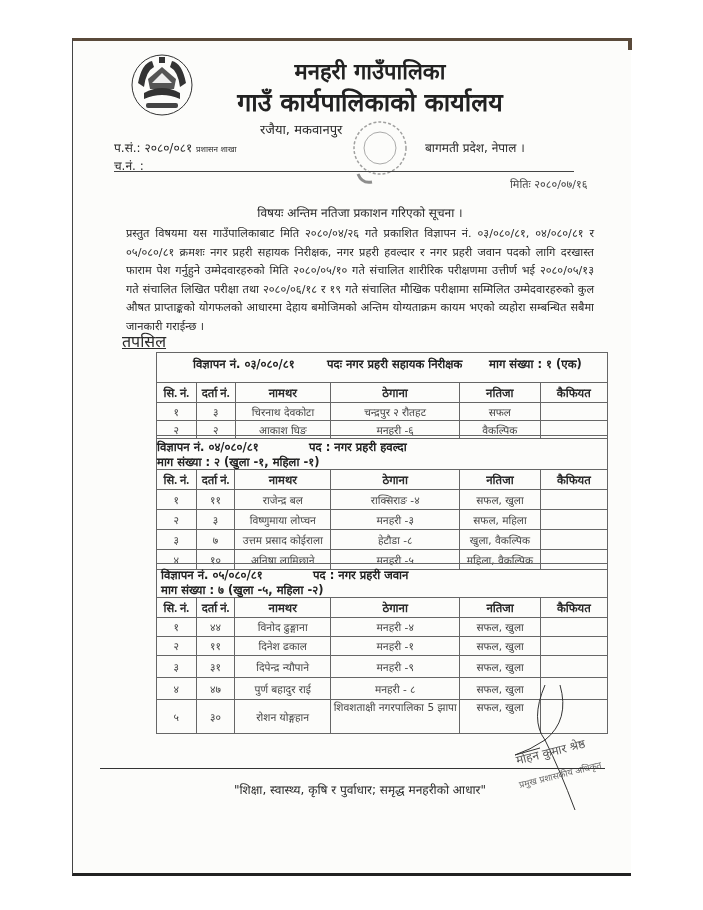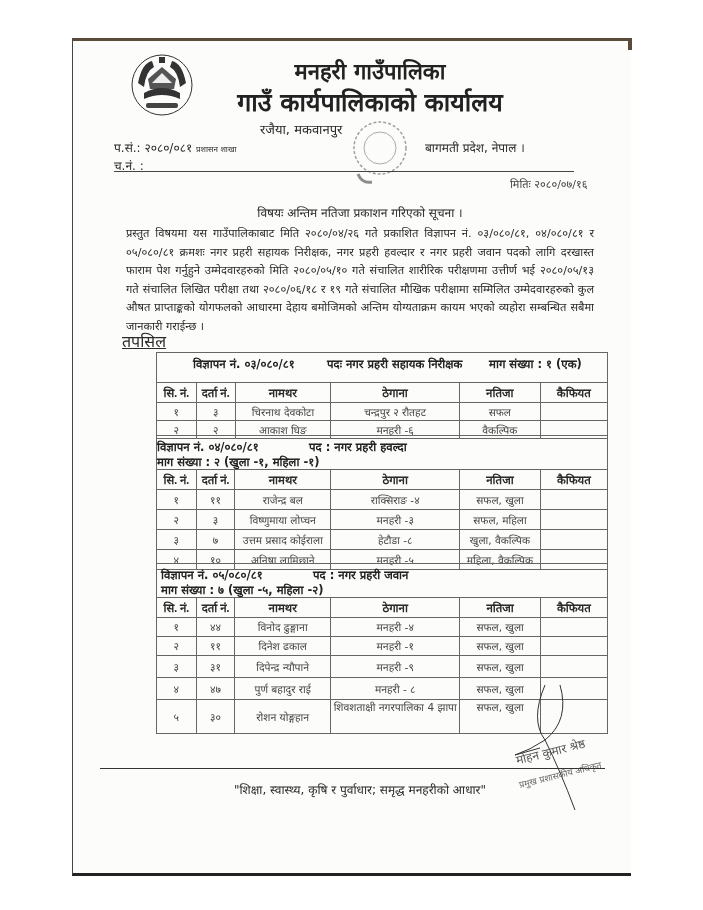--- a/index.html
+++ b/index.html
@@ -217,21 +217,21 @@
       <td>४७</td>
       <td>पुर्ण बहादुर राई</td>
       <td>मनहरी - ८</td>
       <td>सफल, खुला</td>
       <td></td>
     </tr>
     <tr class="tall">
       <td>५</td>
       <td>३०</td>
       <td>रोशन योङ्गहान</td>
-      <td style="vertical-align:top;">शिवशताक्षी नगरपालिका 4 झापा</td>
+      <td style="vertical-align:top;">शिवशताक्षी नगरपालिका 5 झापा</td>
       <td style="vertical-align:top;">सफल, खुला</td>
       <td></td>
     </tr>
   </tbody>
     </table>
 </div>
 
 <svg class="sig" viewBox="0 0 140 140">
   <path d="M45 5 Q30 40 45 60 Q70 40 60 5" fill="none" stroke="#333" stroke-width="1"></path>
   <path d="M45 60 Q60 90 75 130" fill="none" stroke="#333" stroke-width="1"></path>

